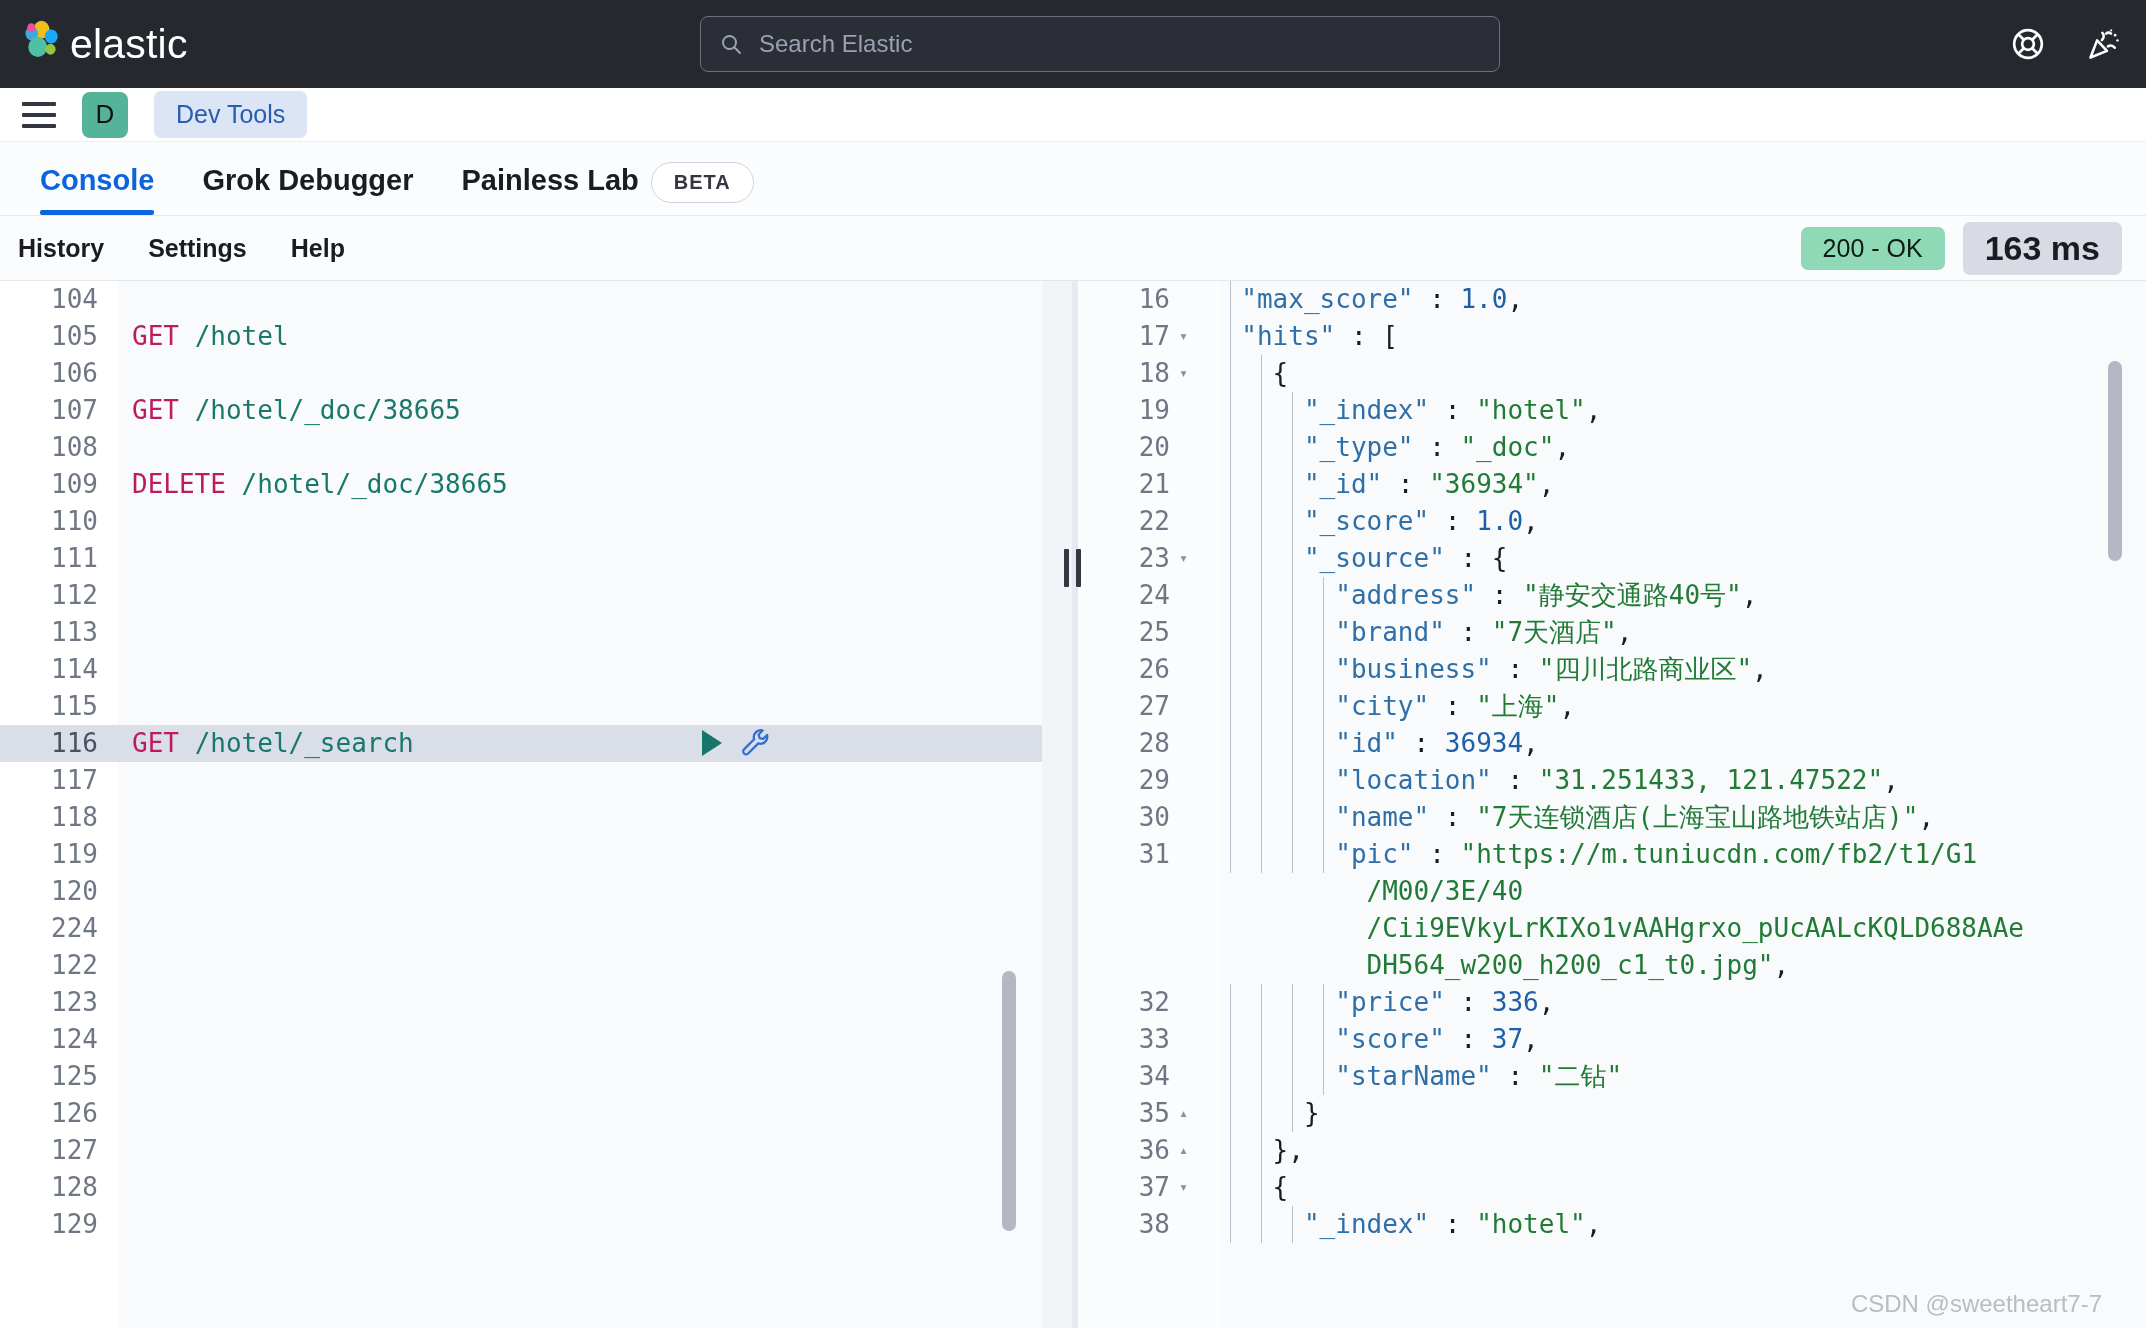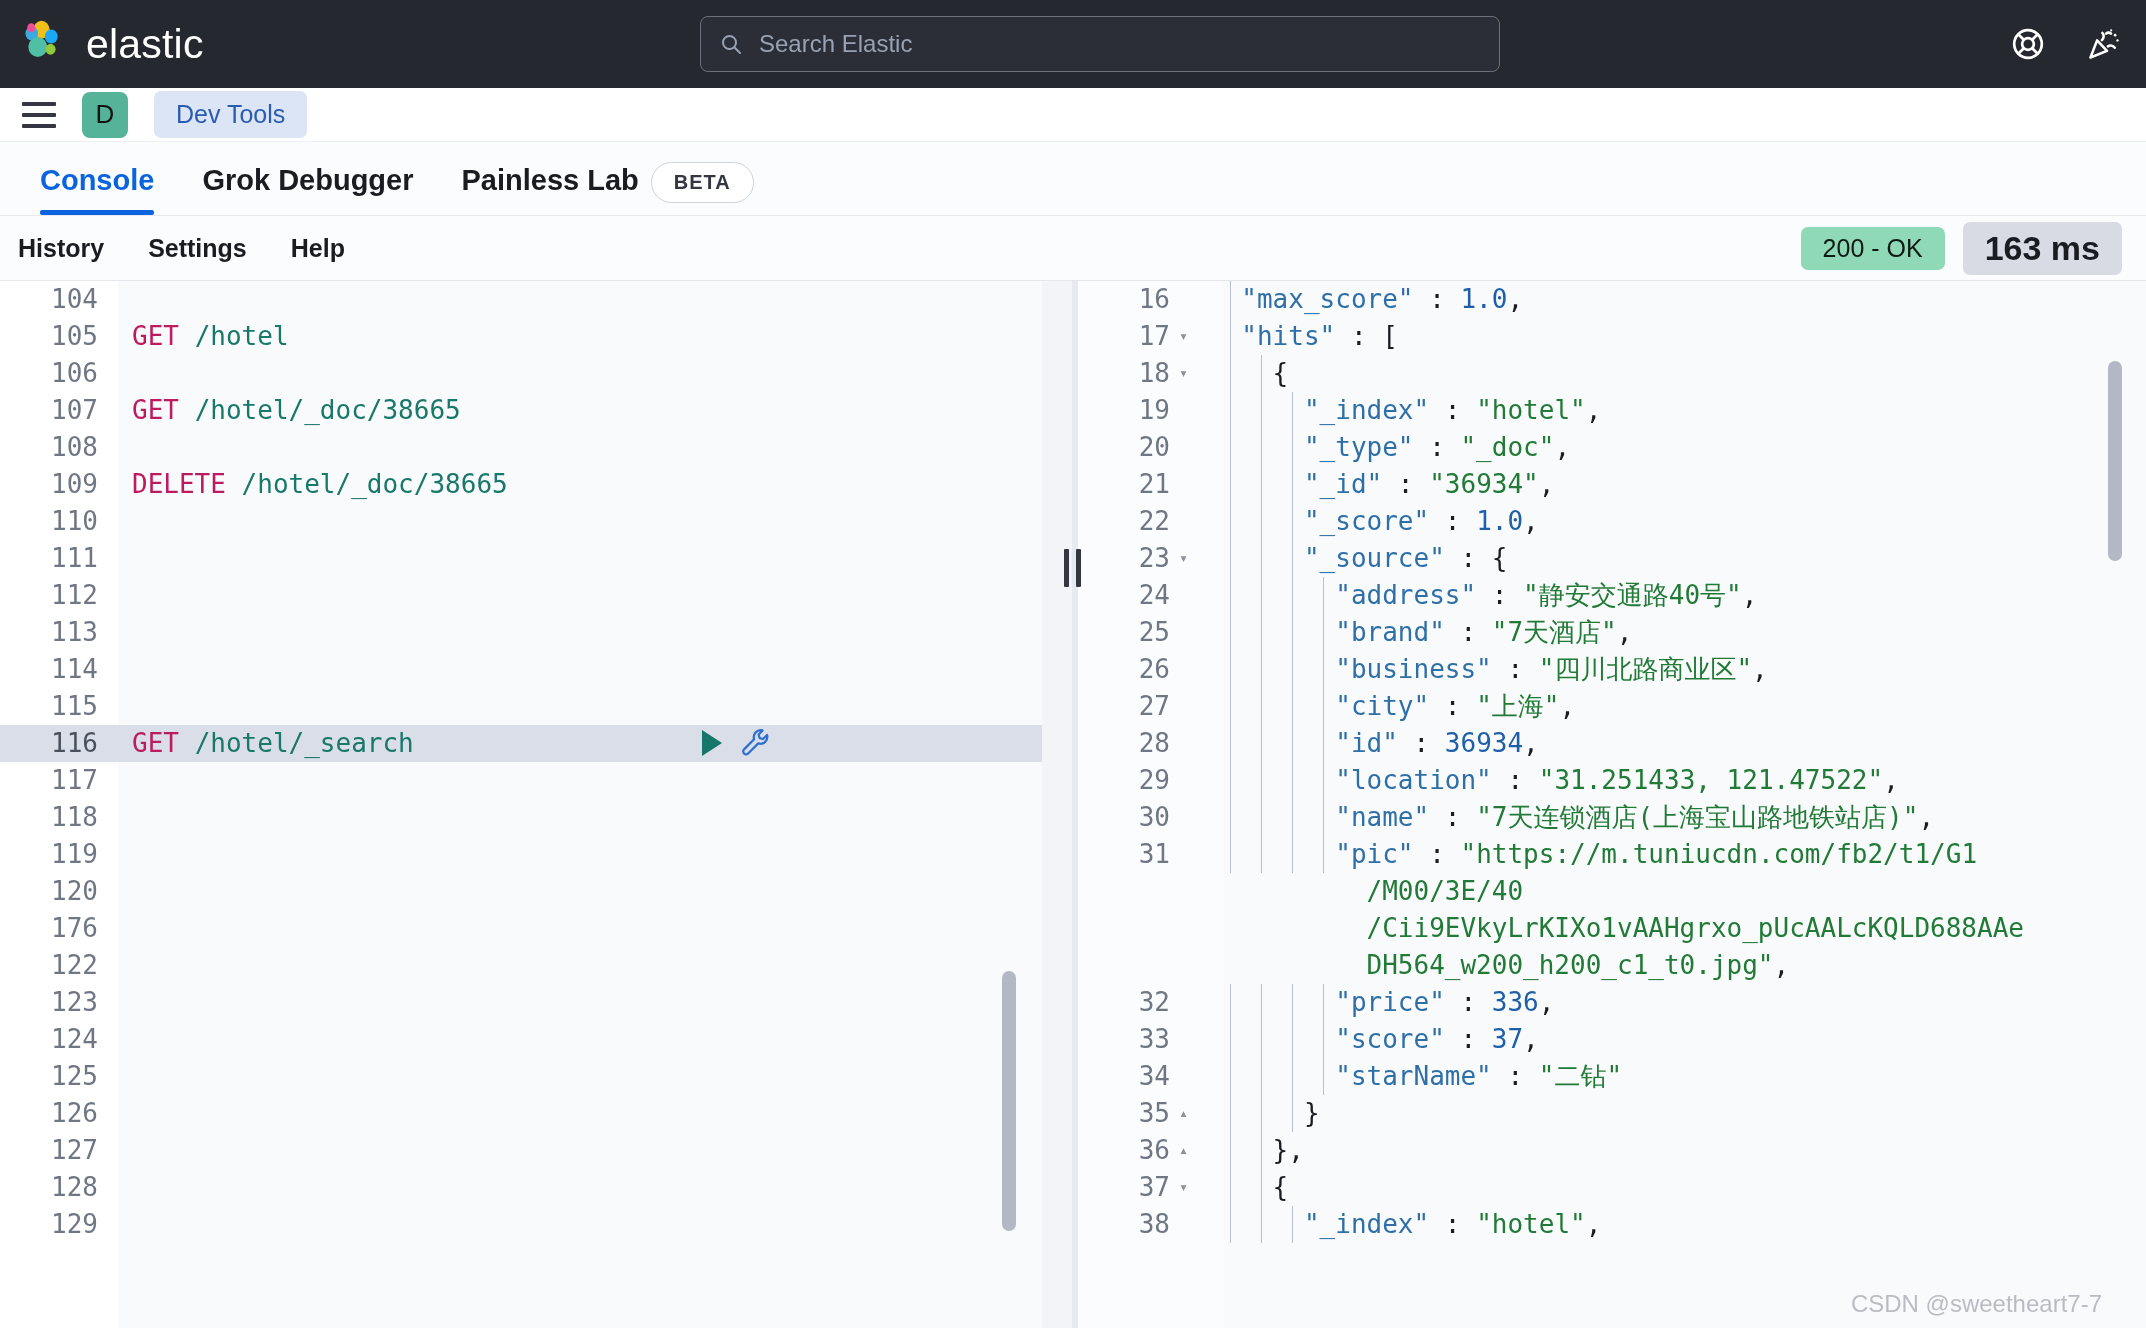--- a/index.html
+++ b/index.html
@@ -14,21 +14,20 @@
   .top-header {
     height: 88px;
     background: #25282f;
     display: flex;
     align-items: center;
     position: relative;
   }
   .elastic-logo-wrap {
     display: flex;
     align-items: center;
-    gap: 16px;
     margin-left: 22px;
   }
   .elastic-mark { width: 48px; height: 48px; display: block; }
   .elastic-word {
     color: #ffffff;
     font-size: 41px;
     letter-spacing: 0.2px;
     font-weight: 400;
     font-family: "Liberation Sans", sans-serif;
   }
@@ -421,21 +420,21 @@
         <div class="code-line"><div class="lineno">113</div><div class="fold"></div><div class="code-text"></div></div>
         <div class="code-line"><div class="lineno">114</div><div class="fold"></div><div class="code-text"></div></div>
         <div class="code-line"><div class="lineno">115</div><div class="fold"></div><div class="code-text"></div></div>
         <div class="code-line active"><div class="lineno">116</div><div class="fold"></div><div class="code-text"><span class="kw-method">GET </span><span class="kw-path">/hotel/_search</span></div><div class="run-icons"><div class="play-tri"></div><svg class="wrench" viewBox="0 0 24 24" fill="none" stroke="#2f6fd0" stroke-width="1.7">
               <path d="M16.9 2.6a5.2 5.2 0 0 0-6.3 6.6L3.2 16.6a2.2 2.2 0 1 0 3.1 3.1l7.4-7.4a5.2 5.2 0 0 0 6.6-6.3l-3 3-2.6-.7-.7-2.6z" stroke-linejoin="round"></path>
             </svg></div></div>
         <div class="code-line"><div class="lineno">117</div><div class="fold"></div><div class="code-text"></div></div>
         <div class="code-line"><div class="lineno">118</div><div class="fold"></div><div class="code-text"></div></div>
         <div class="code-line"><div class="lineno">119</div><div class="fold"></div><div class="code-text"></div></div>
         <div class="code-line"><div class="lineno">120</div><div class="fold"></div><div class="code-text"></div></div>
-        <div class="code-line"><div class="lineno">176</div><div class="fold"></div><div class="code-text"></div></div>
+        <div class="code-line"><div class="lineno">224</div><div class="fold"></div><div class="code-text"></div></div>
         <div class="code-line"><div class="lineno">122</div><div class="fold"></div><div class="code-text"></div></div>
         <div class="code-line"><div class="lineno">123</div><div class="fold"></div><div class="code-text"></div></div>
         <div class="code-line"><div class="lineno">124</div><div class="fold"></div><div class="code-text"></div></div>
         <div class="code-line"><div class="lineno">125</div><div class="fold"></div><div class="code-text"></div></div>
         <div class="code-line"><div class="lineno">126</div><div class="fold"></div><div class="code-text"></div></div>
         <div class="code-line"><div class="lineno">127</div><div class="fold"></div><div class="code-text"></div></div>
         <div class="code-line"><div class="lineno">128</div><div class="fold"></div><div class="code-text"></div></div>
         <div class="code-line"><div class="lineno">129</div><div class="fold"></div><div class="code-text"></div></div>
       </div>
     <div class="vscroll scroll-left"></div>

